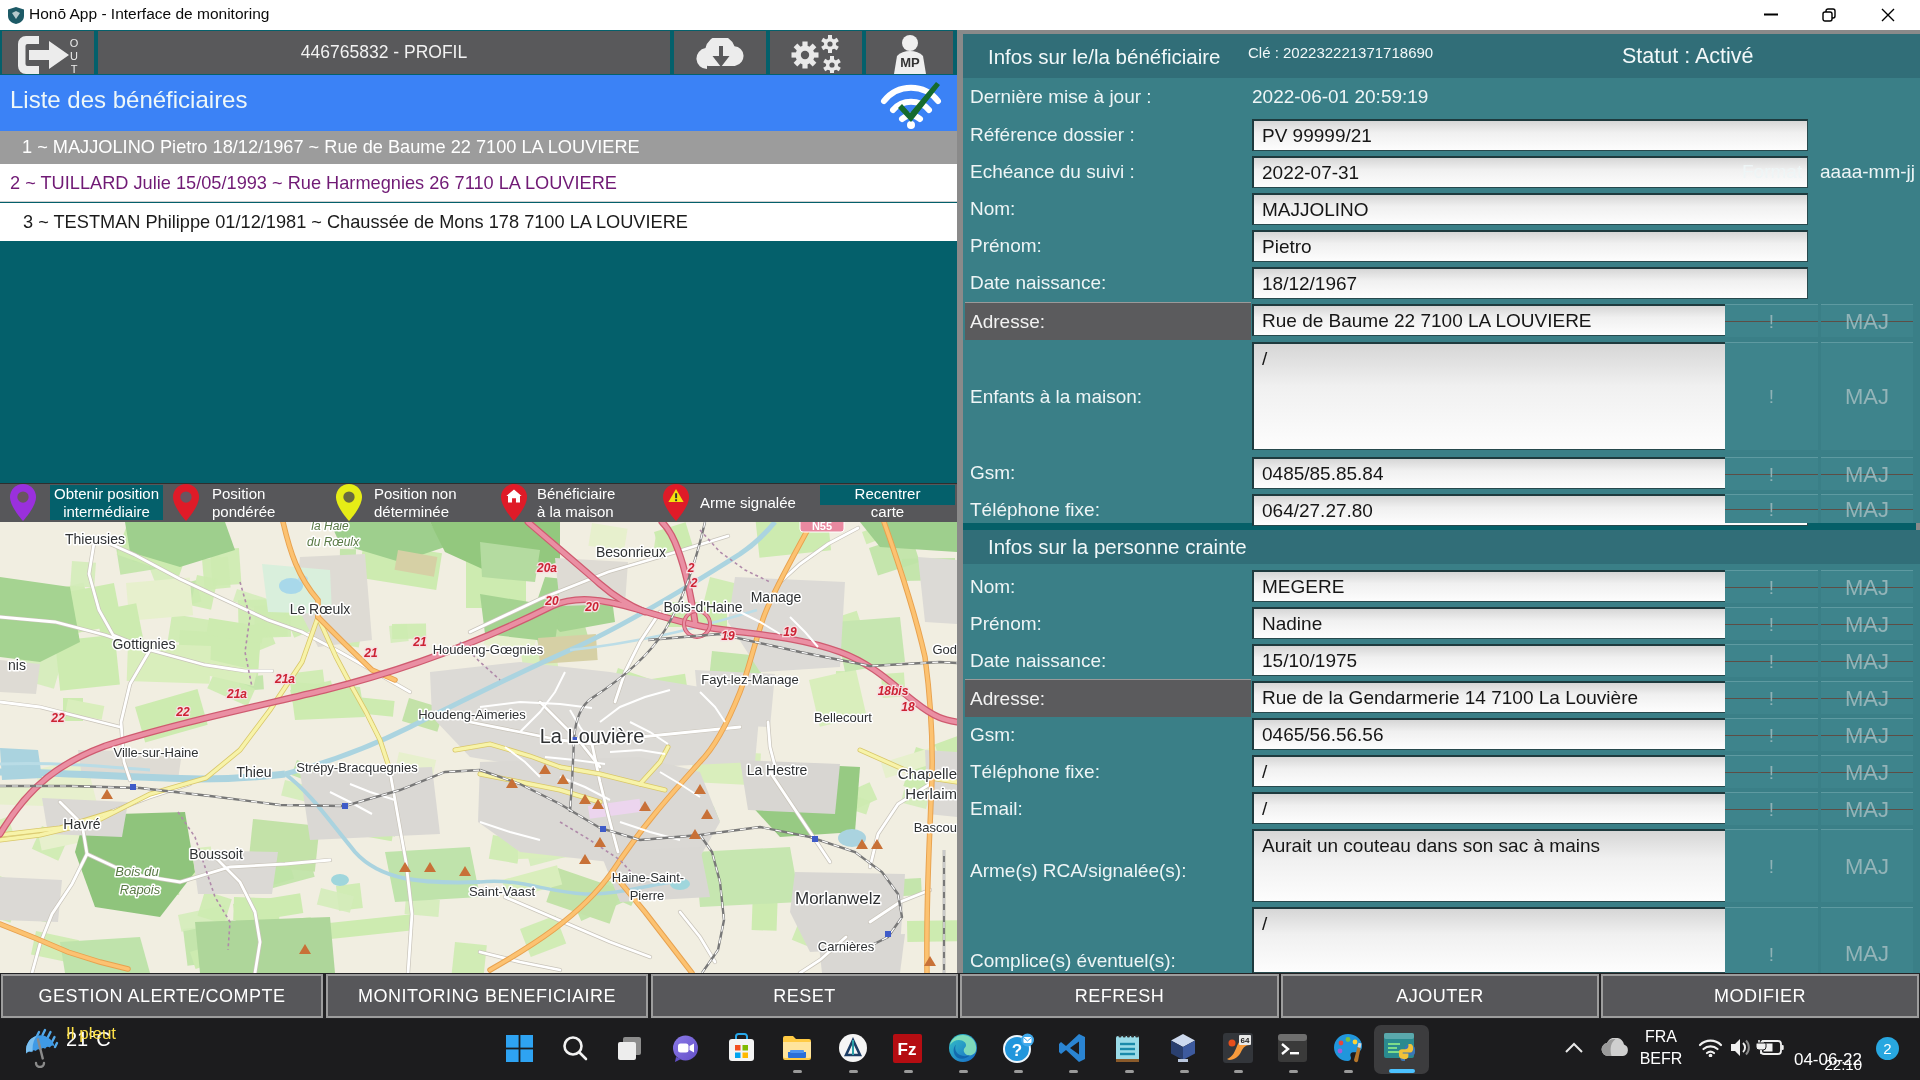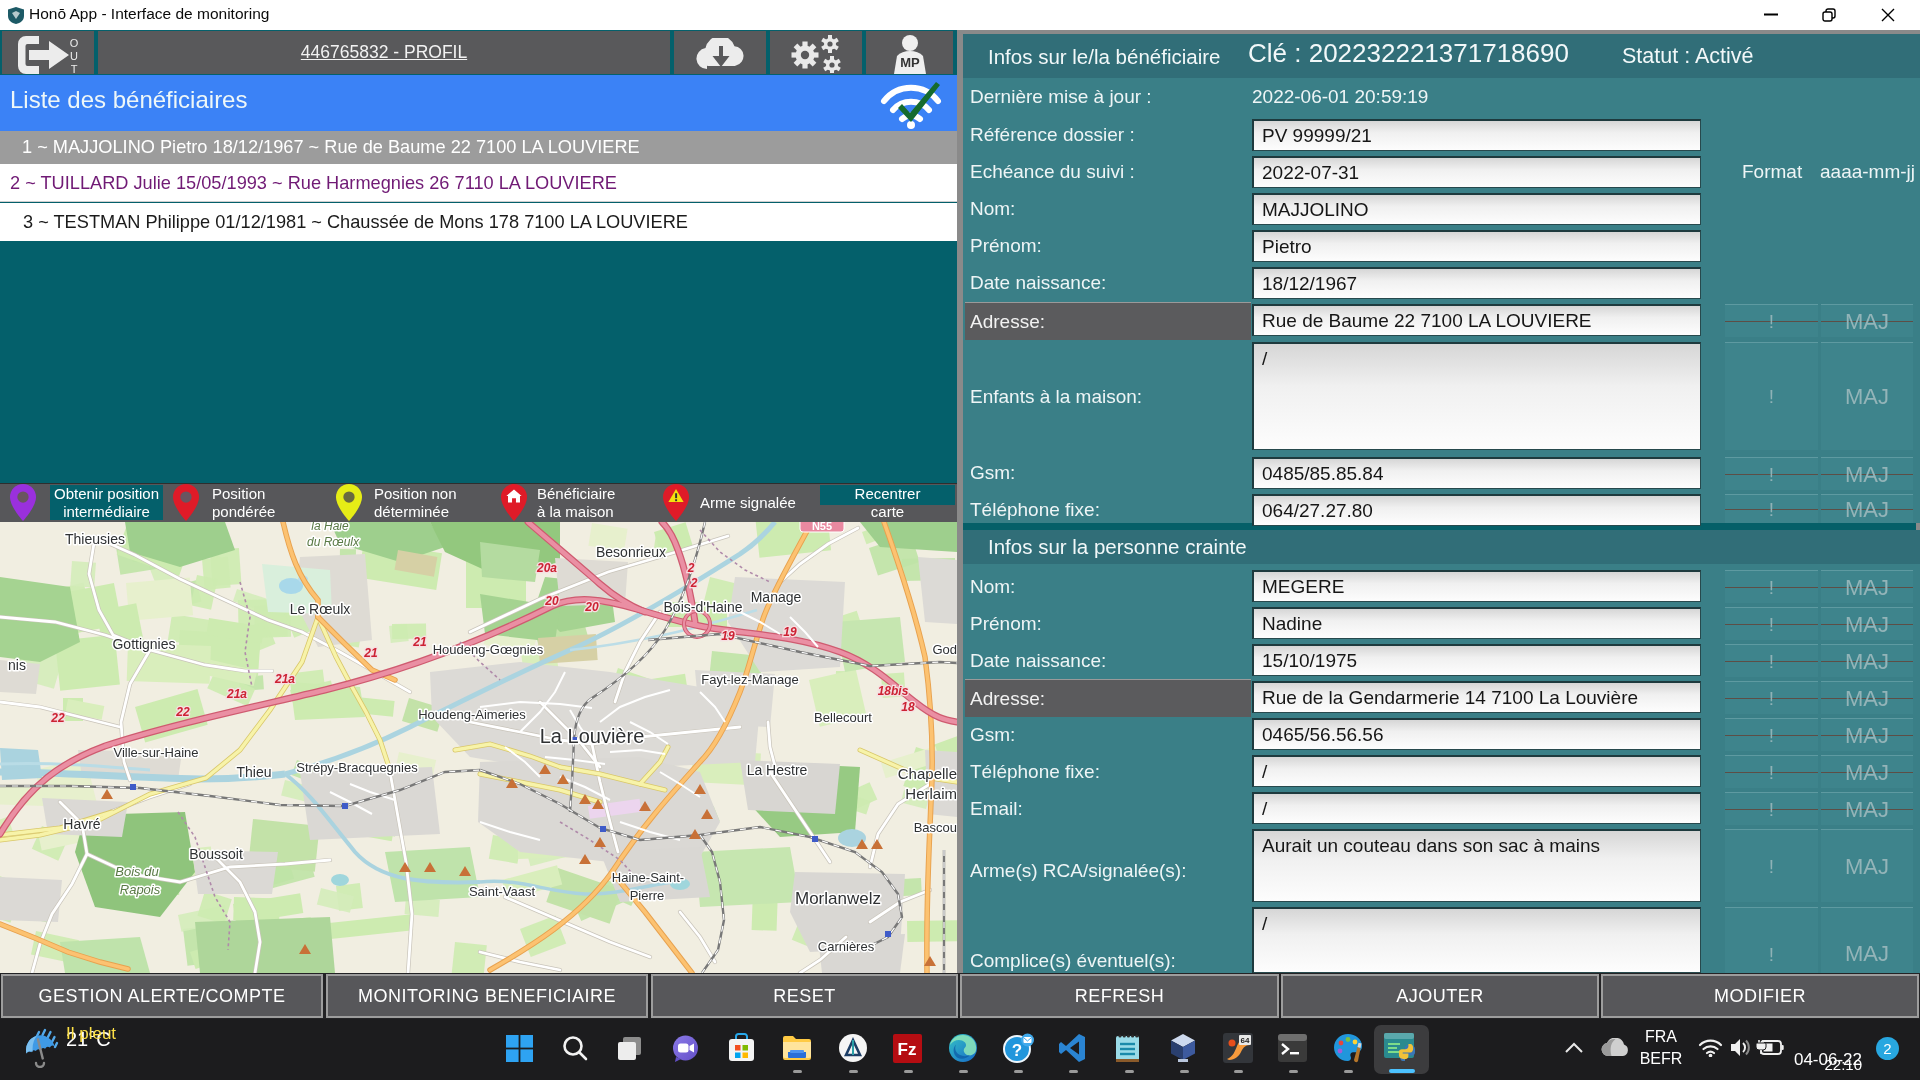--- a/index.html
+++ b/index.html
@@ -6,21 +6,21 @@
   html,body { width:1920px; height:1080px; overflow:hidden; font-family:"Liberation Sans", sans-serif; }
   .abs { position:absolute; }
   body { position:relative; background:#04606b; }
 
   
   #titlebar { left:0; top:0; width:1920px; height:30px; background:#ffffff; }
   #titletext { left:29px; top:5px; font-size:15.5px; color:#0a0a0a; }
 
   
   #toolbar { left:0; top:30px; width:957px; height:45px; background:#04606b; }
-  .tbtn { position:absolute; top:31px; height:43px; background:#59595b;text-decoration:underline; }
+  .tbtn { position:absolute; top:31px; height:43px; background:#59595b; }
 
   
   #listhdr { left:0; top:75px; width:957px; height:56px; background:#3b82f6; color:#eef7f8; }
   #listhdr span { position:absolute; left:10px; top:11px; font-size:24px; }
   .lrow { position:absolute; left:0; width:957px; font-size:18.2px; }
   #leftbody { left:0; top:131px; width:957px; height:352px; background:#04606b; }
 
   
   #legend { left:0; top:483px; width:957px; height:39px; background:#57575a; border-top:1px solid #2e2e2e; }
   .legtxt { position:absolute; color:#fff; font-size:15px; line-height:18px; }
@@ -30,21 +30,21 @@
   #map { left:0; top:522px; width:957px; height:451px; background:#f1eee2; }
 
   
   #divider { left:957px; top:30px; width:6px; height:943px; background:#8a8a8a; }
 
   
   #rpanel { left:963px; top:30px; width:957px; height:943px; background:#055f68; }
   .rhdr { position:absolute; left:0; width:957px; height:40px; background:#316e78; color:#f2f8f9; }
   .rbody { position:absolute; left:0; width:957px; background:#3a7f87; }
   .rlabel { position:absolute; left:7px; color:#eef5f6; font-size:19px; white-space:nowrap; }
-  .rinput { position:absolute; left:1252px; width:449px; background:linear-gradient(180deg,#d6d6d6 0%,#f0f0f0 40%,#fdfdfd 100%); border:2px solid #1e3a3e; border-right:1px solid #27494d; border-bottom:1px solid #27494d; color:#161616; font-size:19px; padding:4px 8px 0 8px; height:32px; }
+  .rinput { position:absolute; left:1252px; width:556px; background:linear-gradient(180deg,#d6d6d6 0%,#f0f0f0 40%,#fdfdfd 100%); border:2px solid #1e3a3e; border-right:1px solid #27494d; border-bottom:1px solid #27494d; color:#161616; font-size:19px; padding:4px 8px 0 8px; height:32px; }
   .rvalue { position:absolute; color:#eef5f6; font-size:19px; white-space:nowrap; }
   .bang { position:absolute; left:1725px; width:93px; color:#8fb2b6; font-size:19px; text-align:center; background:#3e848c; border-top:1px solid rgba(190,220,225,0.25); }
   .maj  { position:absolute; left:1821px; width:92px; color:#93b4b8; font-size:22px; text-align:center; background:#3e848c; border-top:1px solid rgba(190,220,225,0.25); }
   .strike { background-image:linear-gradient(#5d4e46,#5d4e46); background-size:100% 1px; background-position:center; background-repeat:no-repeat; }
   .glabel { position:absolute; left:2px; width:286px; background:#5b5b5d; border-top:1px solid #9a9a9a; color:#f2f2f2; font-size:19px; }
 
   
   #btnbar { left:0; top:973px; width:1920px; height:46px; background:#232325; }
   .bbtn { position:absolute; top:974px; height:44px; background:#57575a; border:2px solid #9d9d9d; color:#fff; font-size:18px; text-align:center; line-height:40px; letter-spacing:0.5px; white-space:nowrap; overflow:hidden; }
 
@@ -558,21 +558,21 @@
   </div>
 
 <div id="divider" class="abs"></div>
 
 <div id="rpanel" class="abs"></div>
 <div class="abs" style="left:963px;top:30px;width:957px;height:4px;background:#8a8a8a"></div>
 <div class="abs" style="left:1916px;top:30px;width:4px;height:943px;background:#8a8a8a"></div>
 
 <div class="rhdr abs" style="left:963px;top:34px;height:44px">
   <span class="abs" style="left:25px;top:11px;font-size:20.5px">Infos sur le/la bénéficiaire</span>
-  <span class="abs" style="left:285px;top:4px;font-size:26px">Clé : 202232221371718690</span>
+  <span class="abs" style="left:285px;top:10px;font-size:15px">Clé : 202232221371718690</span>
   <span class="abs" style="left:659px;top:10px;font-size:21.5px">Statut : Activé</span>
 </div>
 <div class="rbody abs" style="left:963px;top:78px;height:445px"></div>
 
 <div class="rlabel" style="left:970px;top:86px">Dernière mise à jour :</div>
 <div class="rvalue" style="left:1252px;top:86px">2022-06-01 20:59:19</div>
 
 <div class="rlabel" style="left:970px;top:124px">Référence dossier :</div>
 <div class="rinput" style="top:119px">PV 99999/21</div>
 <div class="rlabel" style="left:970px;top:161px">Echéance du suivi :</div>

